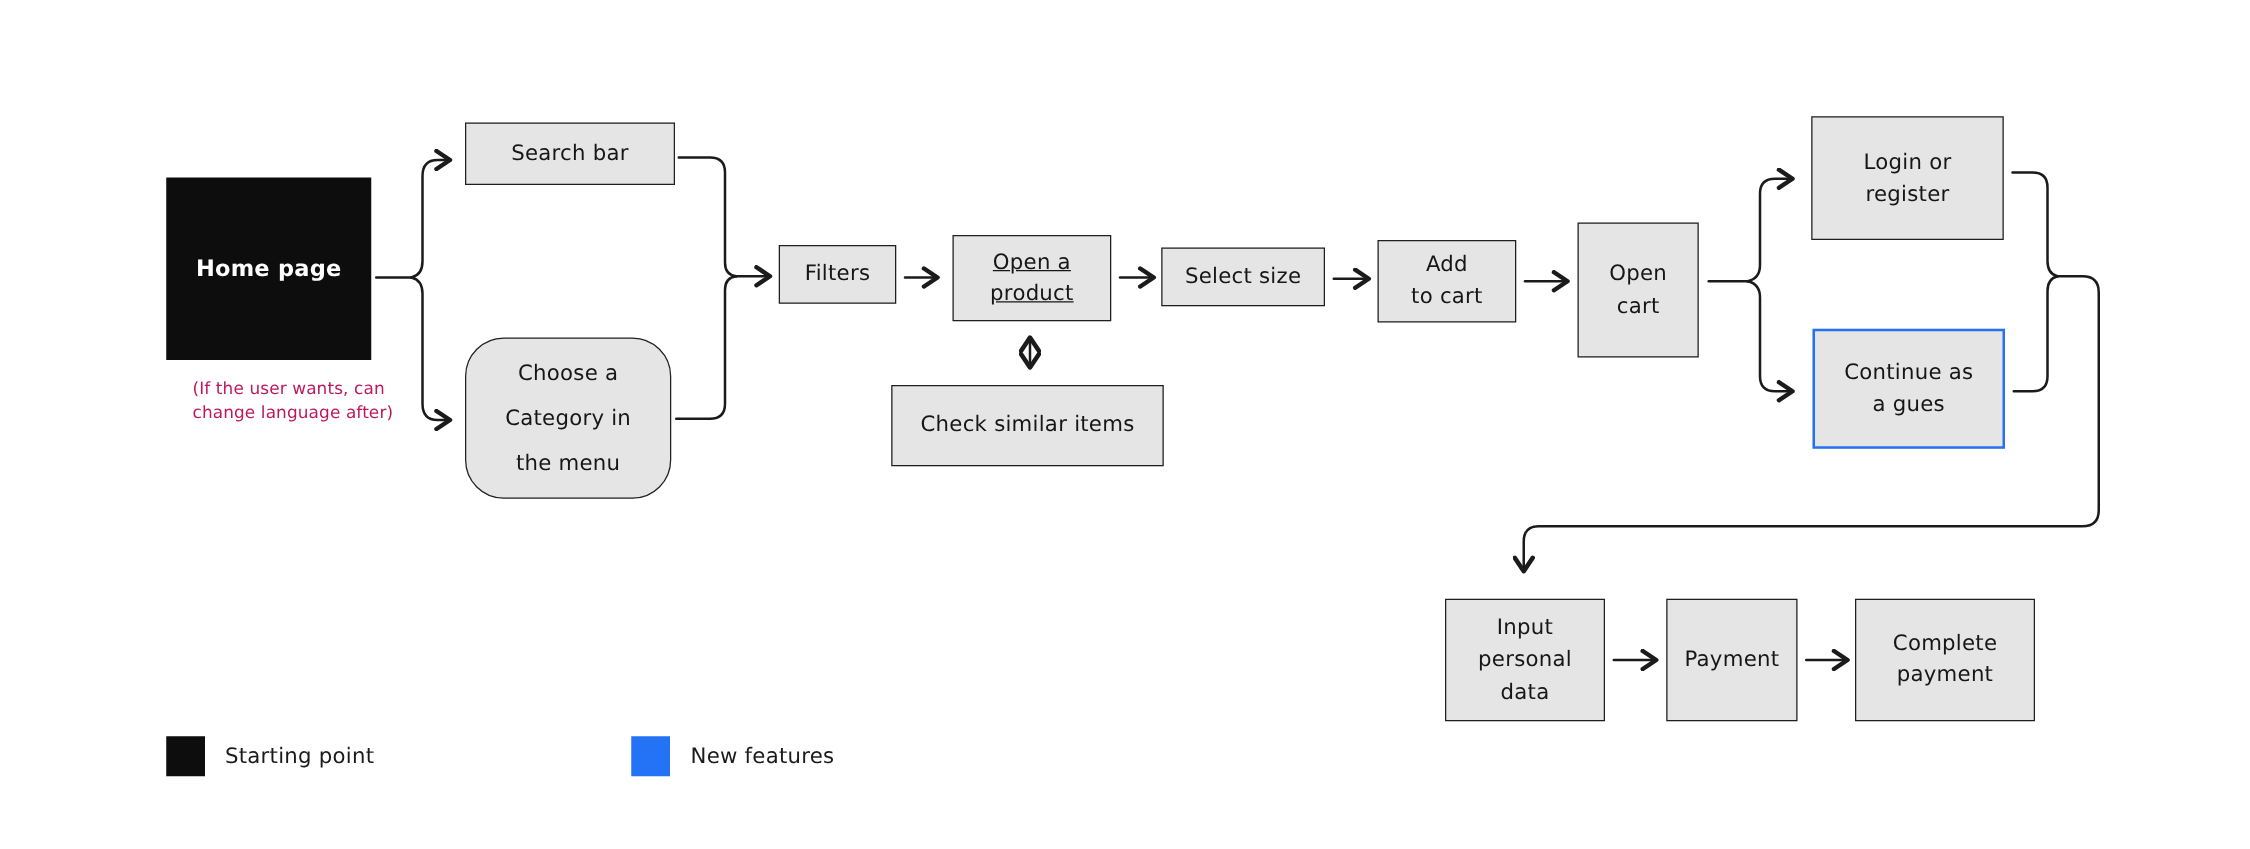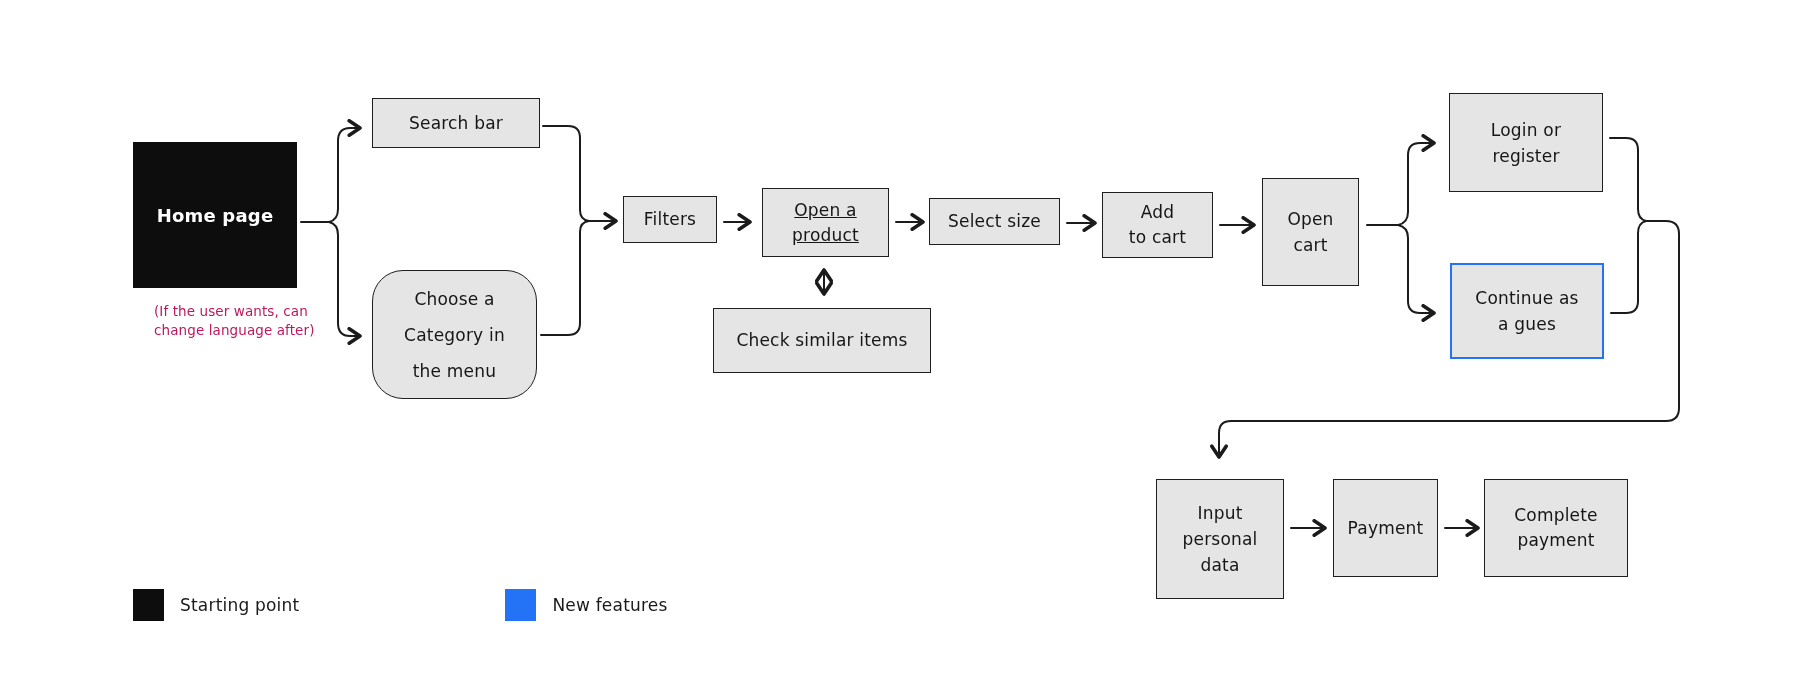--- a/index.html
+++ b/index.html
@@ -25,21 +25,21 @@
   #n-search{left:372px;top:98px;width:168px;height:50px;}
   #n-choose{left:372px;top:270px;width:165px;height:129px;line-height:36px;border-radius:31px;}
   #n-filters{left:623px;top:196px;width:94px;height:47px;}
   #n-openprod{left:762px;top:188px;width:127px;height:69px;text-decoration:underline;}
   #n-check{left:713px;top:308px;width:218px;height:65px;}
   #n-select{left:929px;top:198px;width:131px;height:47px;}
   #n-addcart{left:1102px;top:192px;width:111px;height:66px;}
   #n-opencart{left:1262px;top:178px;width:97px;height:108px;line-height:26px;}
   #n-login{left:1449px;top:93px;width:154px;height:99px;line-height:26px;}
   #n-guest{left:1450px;top:263px;width:154px;height:96px;line-height:26px;border:2px solid var(--blue);}
-  #n-input{left:1156px;top:479px;width:128px;height:120px;line-height:26px;}
+  #n-input{left:1156px;top:479px;width:128px;height:98px;line-height:26px;}
   #n-payment{left:1333px;top:479px;width:105px;height:98px;}
   #n-complete{left:1484px;top:479px;width:144px;height:98px;}
   .note{
     position:absolute;left:129px;top:302px;width:200px;
     font-size:13.5px;line-height:19px;color:#be185d;letter-spacing:.1px;margin-left:25px;
   }
   .legend{position:absolute;left:133px;top:589px;display:flex;align-items:center;}
   .legend-item{display:flex;align-items:center;}
   .swatch{width:31px;height:32px;display:inline-block;}
   .swatch.start{background:var(--start);}

